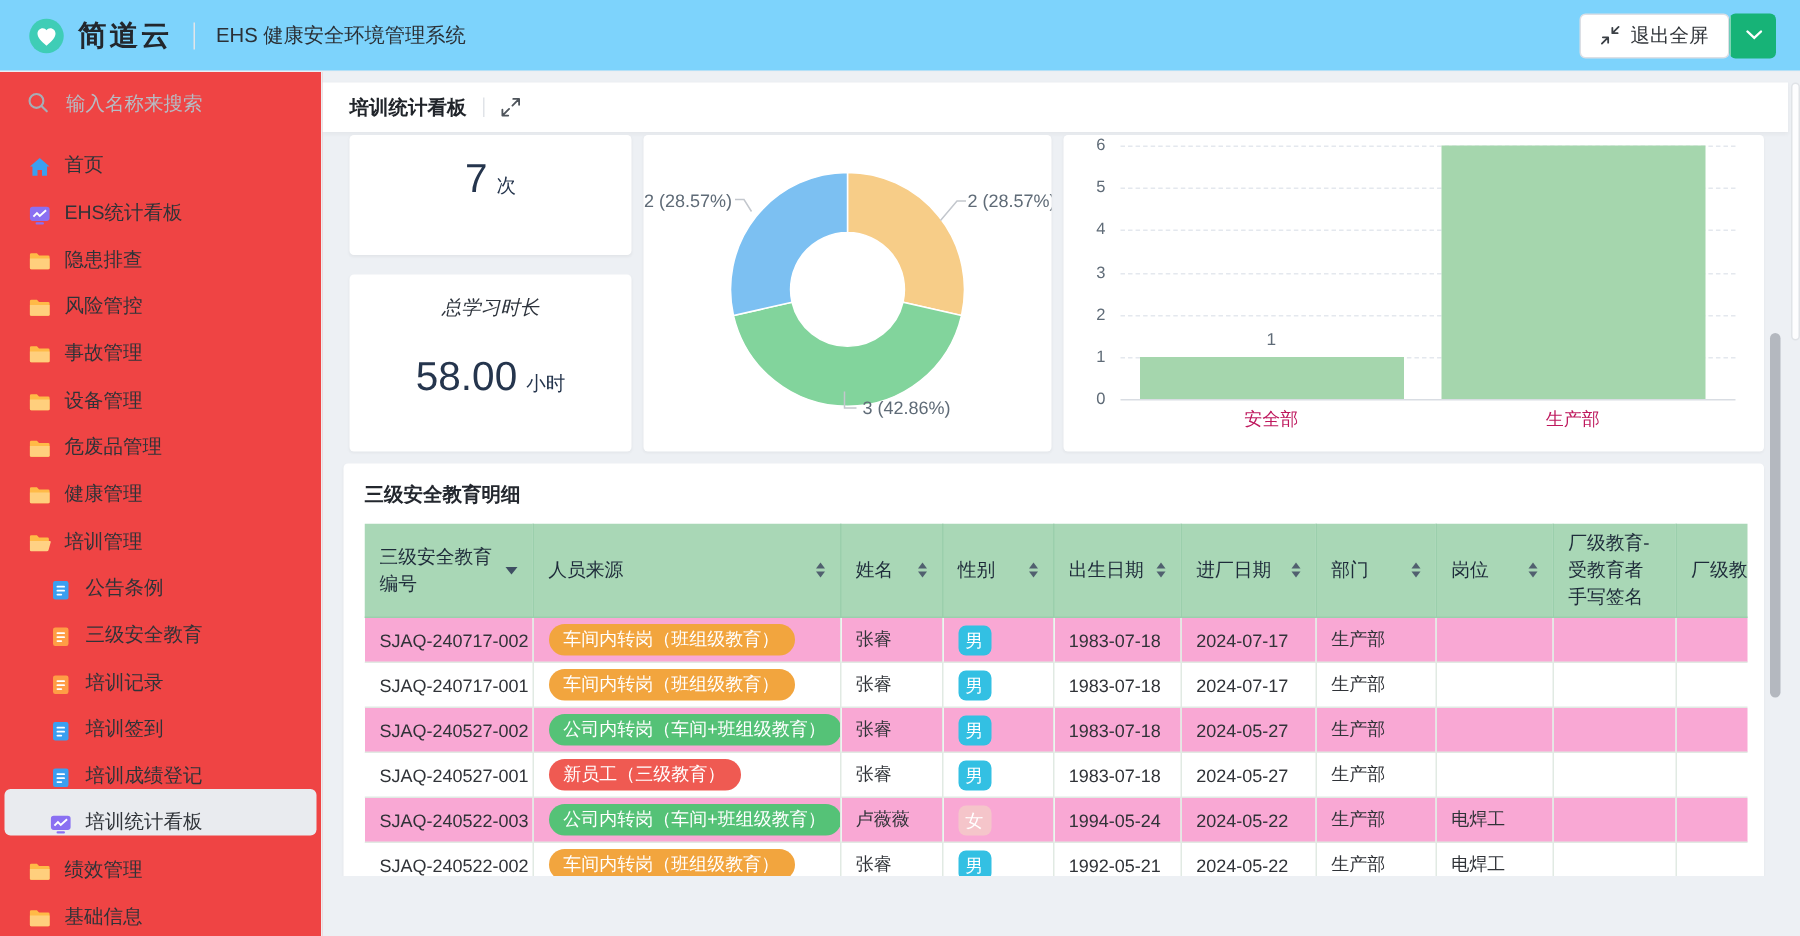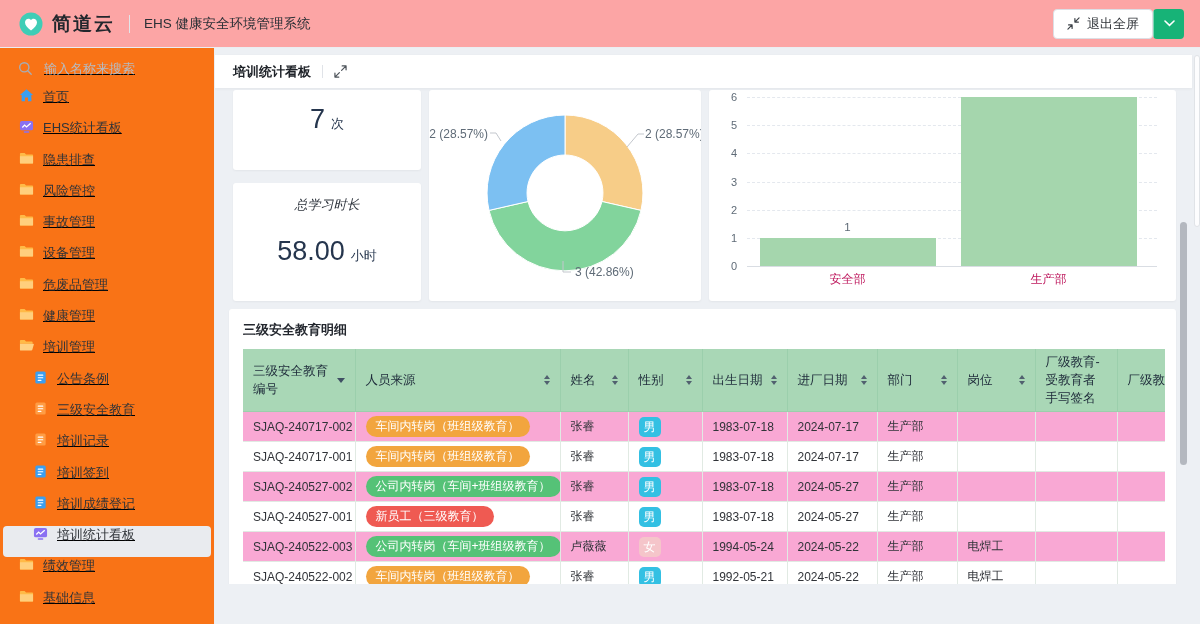--- a/index.html
+++ b/index.html
@@ -1,39 +1,39 @@
 <!DOCTYPE html>
 <html><head>
 <meta charset="utf-8">
 <style>
   html,body{margin:0;padding:0;}
   body{width:1200px;height:624px;position:relative;overflow:hidden;
        font-family:"Liberation Sans","DejaVu Sans",sans-serif;background:#edf0f4;}
   
-  .header{position:absolute;top:0;left:0;right:0;height:48px;background:#fca5a5;
+  .header{position:absolute;top:0;left:0;right:0;height:48px;background:#7dd3fc;
           border-bottom:1px solid #ebeef2;display:flex;align-items:center;z-index:9;box-sizing:border-box;}
   .logo{display:flex;align-items:center;margin-left:18px;}
   .logo-text{font-size:19px;font-weight:700;color:#22272d;letter-spacing:2px;margin-left:8px;}
   .hdr-div{width:1px;height:18px;background:#e2e5e9;margin:0 14px;}
   .app-title{font-size:13.5px;color:#2b3036;}
   .header-right{margin-left:auto;display:flex;margin-right:16px;align-items:center;}
   .btn-exit{height:30px;padding:0 13px;border:1px solid #dcdfe5;border-radius:4px;background:#fff;
             font-size:13px;color:#2f3338;display:flex;align-items:center;gap:7px;cursor:pointer;}
   .btn-install{height:30px;border-radius:4px;background:#17b377;color:#fff;font-size:13px;
                display:flex;align-items:stretch;cursor:pointer;overflow:hidden;}
   .btn-install .main{padding:0 14px;display:flex;align-items:center;}
   .btn-install .chev{width:30px;border-left:1px solid rgba(255,255,255,.45);display:flex;align-items:center;justify-content:center;}
   
-  .sidebar{position:absolute;top:48px;left:0;width:215px;bottom:0;background:#f97316;
-           border-right:1px solid #eceef1;box-sizing:border-box;text-decoration:underline;}
+  .sidebar{position:absolute;top:48px;left:0;width:215px;bottom:0;background:#ef4444;
+           border-right:1px solid #eceef1;box-sizing:border-box;}
   .search{display:flex;align-items:center;gap:9px;padding:12px 16px 6px 18px;}
   .search input{border:none;outline:none;background:transparent;font-size:13px;color:#333;width:150px;}
   .search input::placeholder{color:#b6bcc4;}
   .menu{padding-top:5px;}
-  .menu-item{height:31.3px;display:flex;align-items:flex-start;gap:9px;padding-left:16px;
+  .menu-item{height:31.3px;display:flex;align-items:flex-end;gap:9px;padding-left:16px;
              font-size:13px;color:#2f3338;margin:0 3px;border-radius:4px;cursor:pointer;}
   .menu-item.indent{padding-left:30px;}
   .menu-item.selected{background:#e9ebef;}
   .mi-icon{display:flex;align-items:center;}
   
   .main{position:absolute;left:215px;top:48px;right:0;bottom:0;background:#edf0f4;overflow:hidden;}
   .titlebar{position:absolute;left:0;top:7px;width:977px;height:33px;background:#fff;display:flex;
             align-items:center;padding-left:18px;box-sizing:border-box;box-shadow:0 1px 3px rgba(31,35,41,.05);}
   .titlebar .t{font-size:13px;font-weight:700;color:#20242a;}
   .tb-div{width:1px;height:13px;background:#e0e3e8;margin:0 11px;}

